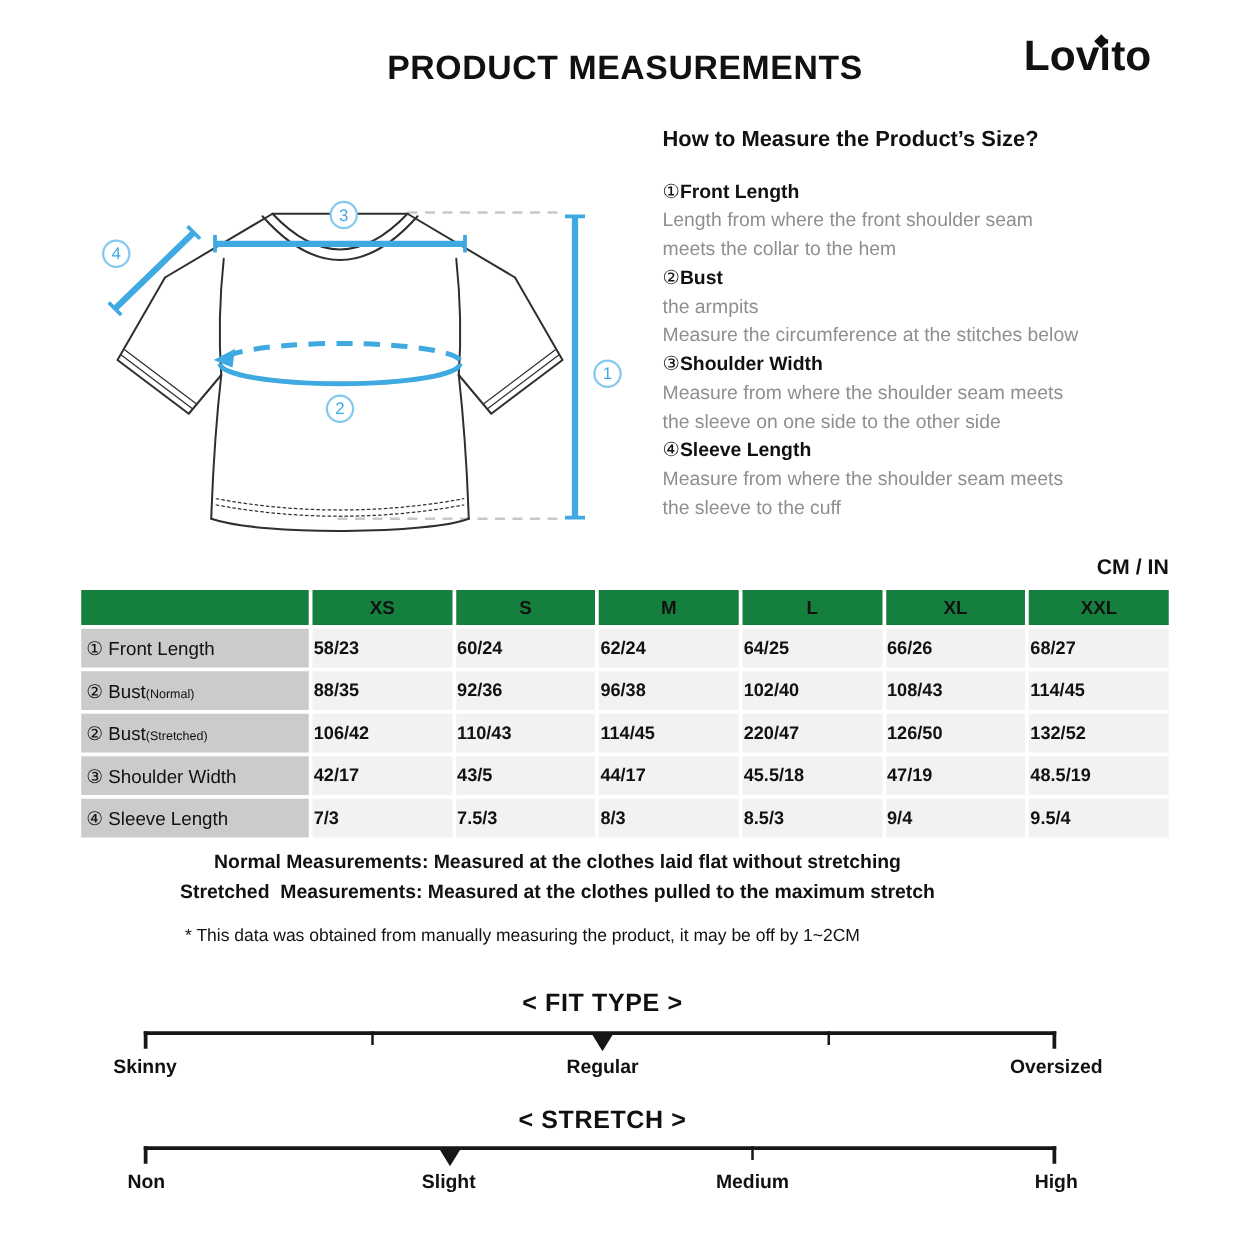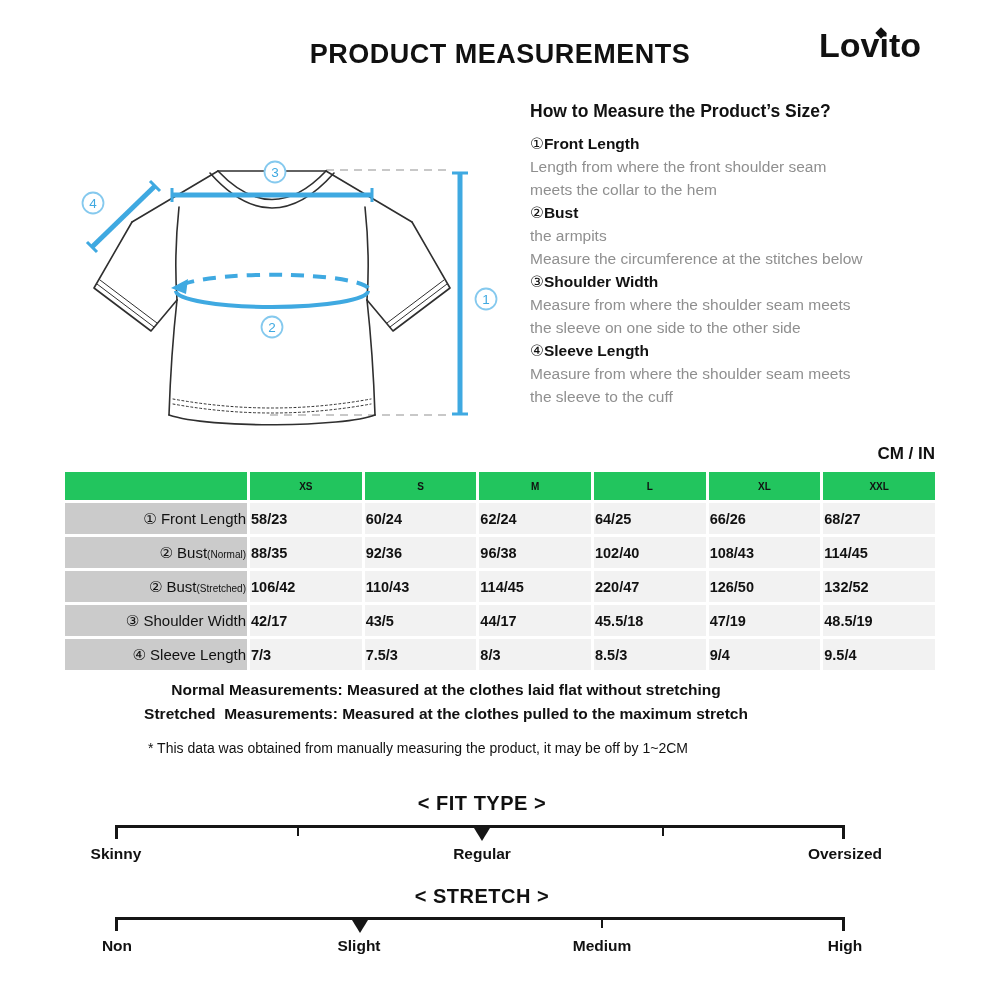--- a/index.html
+++ b/index.html
@@ -8,32 +8,32 @@
 
   
   .title{position:absolute;top:39px;left:0;width:1000px;text-align:center;
          font-size:27px;font-weight:bold;letter-spacing:.5px;}
   .logo{position:absolute;top:26px;right:79px;font-size:34px;font-weight:bold;letter-spacing:0;}
   .logo .i-dot{position:absolute;width:8px;height:8px;background:#101010;transform:rotate(45deg);
                top:3px;left:58px;}
 
   
   .howto{position:absolute;left:530px;top:101px;width:405px;}
-  .howto-title{font-size:17.5px;font-weight:bold;margin-bottom:10px;}
+  .howto-title{font-size:17.5px;font-weight:bold;margin-bottom:20px;}
   .hm-name{font-size:15.5px;font-weight:bold;line-height:23px;color:#111;}
   .hm-name .circ{font-weight:normal;}
   .hm-desc-line{font-size:15.5px;color:#8f8f8f;line-height:23px;}
 
   
   .unit{position:absolute;top:444px;right:65px;font-size:17px;font-weight:bold;}
   table.size-table{position:absolute;left:62px;top:469px;width:876px;
                    border-collapse:separate;border-spacing:3px;table-layout:fixed;}
-  .size-table th{background:#22c55e;height:28px;font-size:10px;font-weight:bold;padding:0;}
+  .size-table th{background:#15803d;height:28px;font-size:15px;font-weight:bold;padding:0;}
   .size-table td{height:29px;font-size:15px;}
-  .size-table td.rowlabel{background:#cbcbcb;text-align:right;padding-left:20px;}
+  .size-table td.rowlabel{background:#cbcbcb;text-align:left;padding-left:4px;}
   .size-table td.val{background:#f2f2f2;text-align:left;font-weight:bold;font-size:14.5px;margin-top:16px;}
   .size-table .sub{font-size:10px;}
 
   
   .note{position:absolute;left:0;width:892px;text-align:center;font-size:15.5px;
         font-weight:bold;white-space:pre-wrap;}
   .note1{top:681px;} .note2{top:705px;}
   .disclaimer{position:absolute;left:0;width:836px;top:740px;text-align:center;font-size:14px;}
 
   

